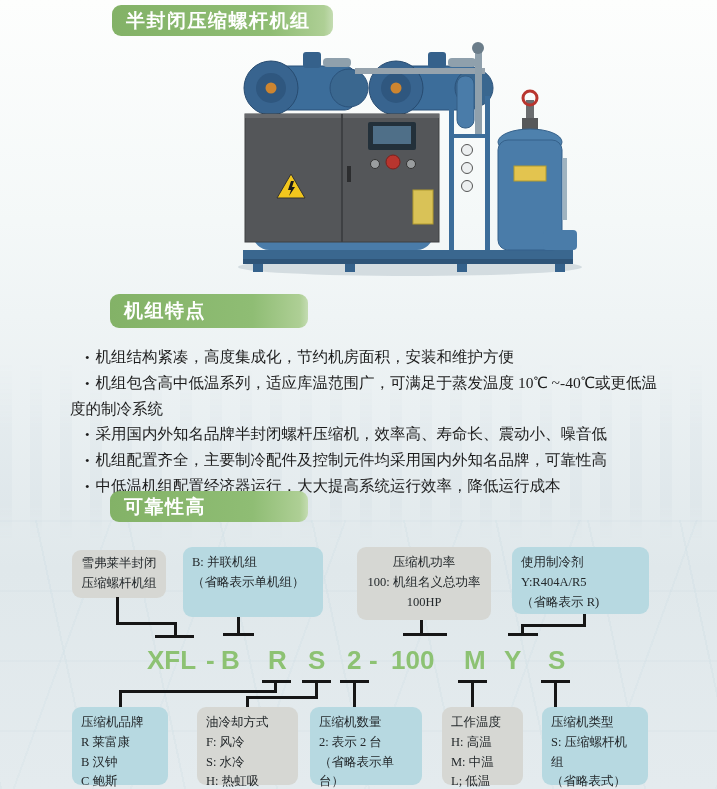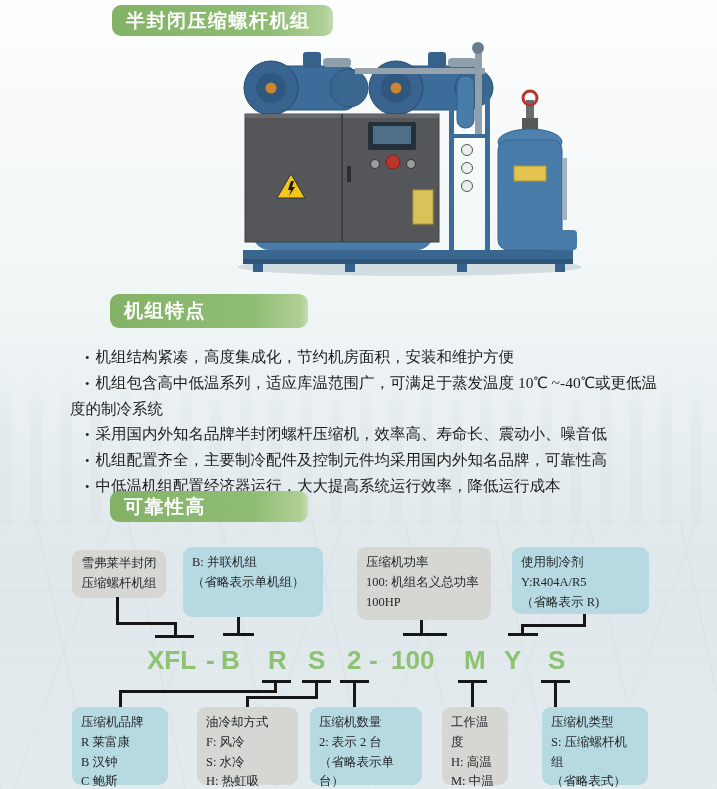--- a/index.html
+++ b/index.html
@@ -45,27 +45,27 @@
   
   .nbox {
     position:absolute; box-sizing:border-box; border-radius:9px;
     font-size:12.5px; line-height:1.58; color:#23282b; padding:6px 9px;
   }
   .nbox.gray { background:#d6d7d3; }
   .nbox.blue { background:#b7d9e1; }
   .nbox.center { text-align:center; display:flex; flex-direction:column; justify-content:center; }
   .tbox0 { left:72px;  top:550px; width:94px;  height:48px; }
   .tbox1 { left:183px; top:547px; width:140px; height:70px; }
-  .tbox2 { left:357px; top:547px; width:134px; height:73px; }
+  .tbox2 { left:357px; top:547px; width:134px; height:73px;text-align:center; }
   .tbox3 { left:512px; top:547px; width:137px; height:67px; }
   .bbox  { top:707px; height:78px; }
   .bbox0 { left:72px;  width:96px;  }
   .bbox1 { left:197px; width:101px; }
   .bbox2 { left:310px; width:112px; }
-  .bbox3 { left:442px; width:66px;  }
+  .bbox3 { left:442px; width:81px;  }
   .bbox4 { left:542px; width:106px; }
 
   .code-tok {
     position:absolute; top:645px; font-family:"Liberation Sans", sans-serif;
     font-weight:bold; font-size:26px; line-height:30px; color:#8dc273;
   }
   .tok0  { left:147px; } .tok1  { left:206px; } .tok2  { left:221px; }
   .tok3  { left:268px; } .tok4  { left:308px; } .tok5  { left:347px; }
   .tok6  { left:369px; } .tok7  { left:391px; } .tok8  { left:464px; }
   .tok9  { left:504px; } .tok10 { left:548px; }

